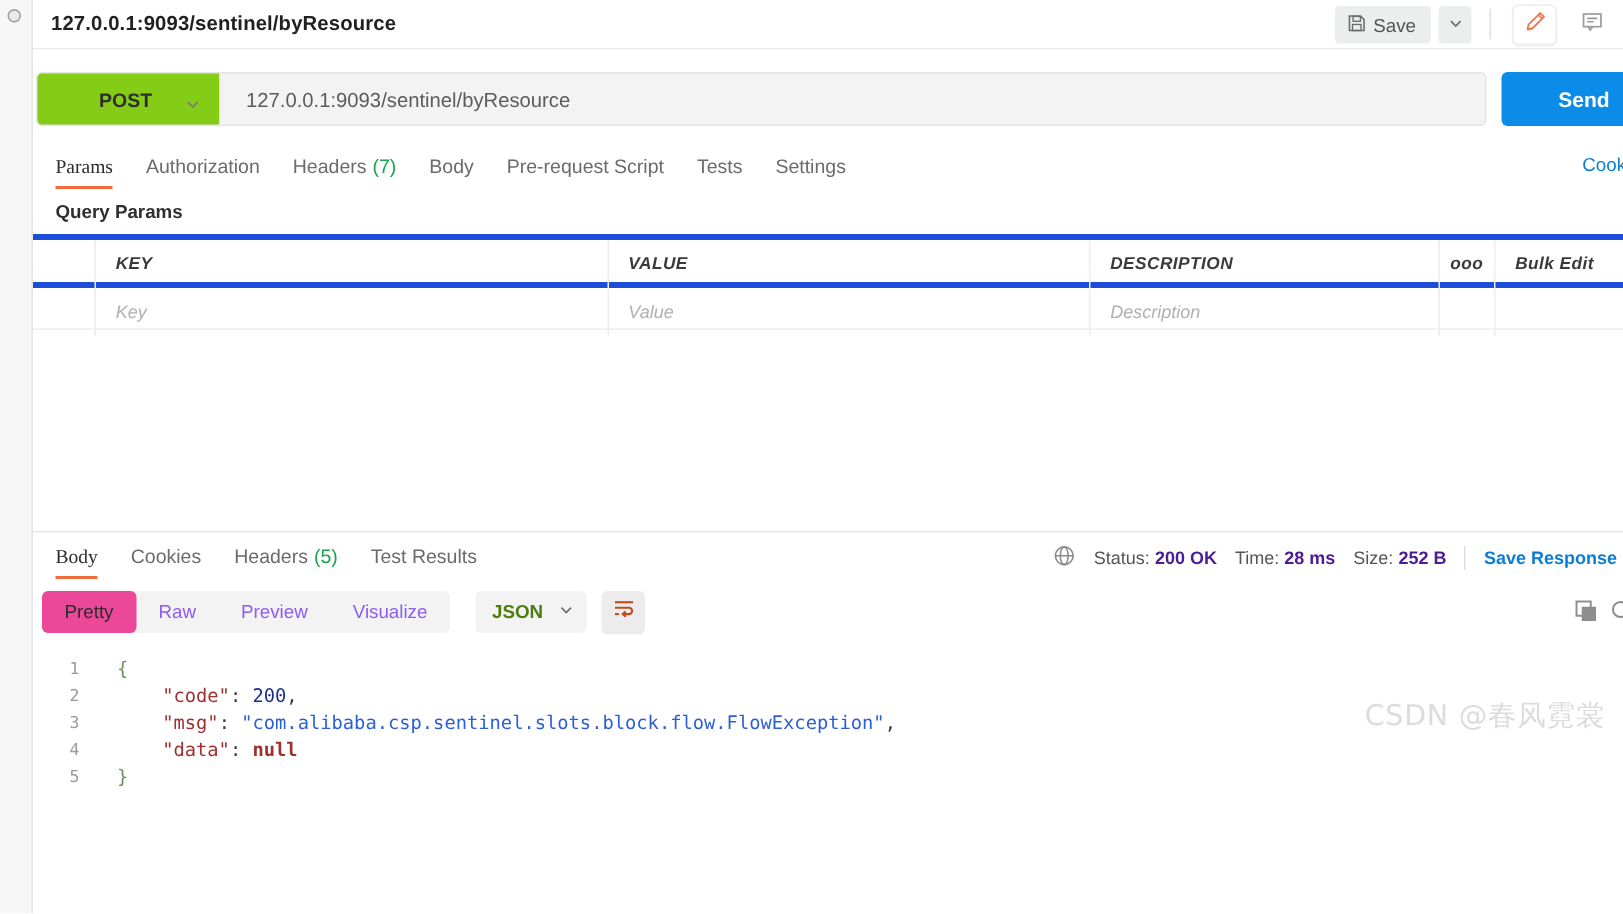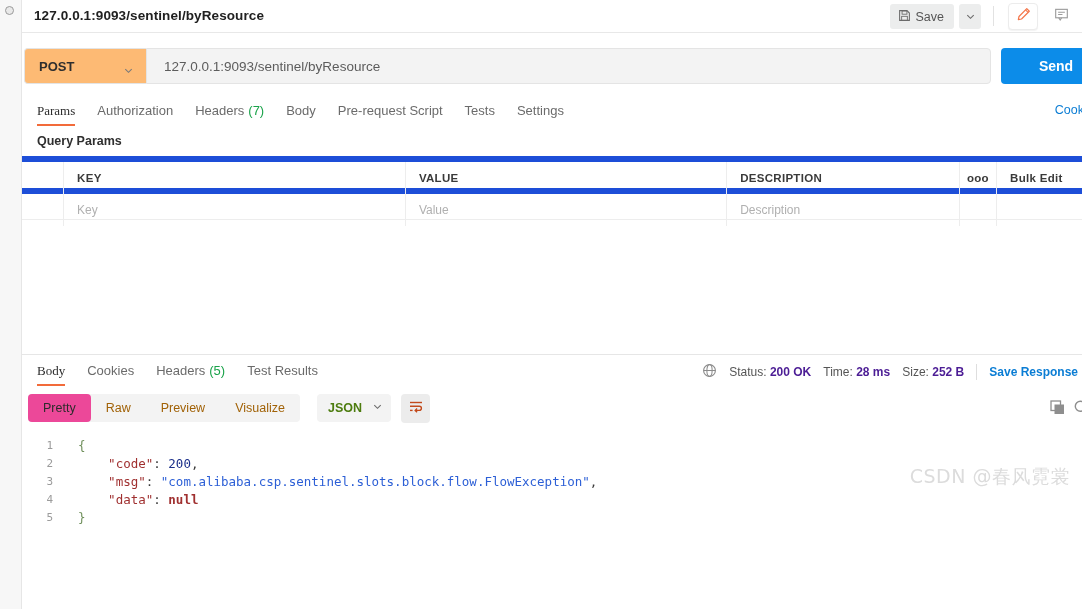--- a/index.html
+++ b/index.html
@@ -62,23 +62,23 @@
     position: absolute; right: 6px; top: 3px;
     width: 30px; height: 27px;
     display: flex; align-items: center; justify-content: center; cursor: pointer;
   }
 
   
   .urlrow { position: relative; height: 62px; background: #fff; }
   .method-box {
     position: absolute; left: 2px; top: 15px;
     width: 122px; height: 36px;
-    background: #fdba74; border: 1px solid #e4e4e4; border-right: none;
+    background: #84cc16; border: 1px solid #e4e4e4; border-right: none;
     border-radius: 4px 0 0 4px;
-    display: flex; align-items: center; cursor: pointer;
+    display: flex; align-items: center; cursor: pointer; padding-left: 27px;
   }
   .method-label { margin-left: 14px; font-size: 13px; color: #2e2e2e; font-weight: 600; }
   .method-caret { position: absolute; right: 12px; top: 13px; }
   .url-input {
     position: absolute; left: 124px; top: 15px;
     width: 845px; height: 36px;
     background: #f3f3f3; border: 1px solid #e4e4e4;
     border-radius: 0 4px 4px 0;
     display: flex; align-items: center; cursor: text;
   }
@@ -112,21 +112,21 @@
     font-size: 12.5px; color: #0b7dd4; cursor: pointer; white-space: nowrap;
   }
 
   
   .qp-label {
     height: 30px; padding-left: 15px;
     display: flex; align-items: center;
     font-size: 12.5px; font-weight: 700; color: #2f2f2f;
   }
   .ptable { position: relative; width: 1060px; }
-  .prow { display: flex; height: 32px; border-top: 6px solid #1d4ed8; }
+  .prow { display: flex; height: 32px; border-top: 4px solid #1d4ed8; font-style: italic; }
   .prow.body-row { border-bottom: 1px solid #ededed; }
   .pcell {
     border-right: 1px solid #ededed; height: 32px;
     display: flex; align-items: center; padding-left: 13px;
     font-size: 12px;
   }
   .c-check { width: 45px; padding-left: 0; }
   .c-key   { width: 365px; }
   .c-val   { width: 343px; }
   .c-desc  { width: 248px; }
@@ -150,21 +150,21 @@
   .save-resp { color: #0b7dd4; font-weight: 700; cursor: pointer; }
 
   
   .viewer { position: relative; height: 42px; }
   .seg {
     position: absolute; left: 6px; top: 7px;
     height: 28px; background: #f3f3f3; border-radius: 4px; display: flex;
   }
   .seg-item {
     padding: 0 15px; height: 28px; display: flex; align-items: center;
-    font-size: 12.5px; color: #a16207; border-radius: 4px; cursor: pointer;
+    font-size: 12.5px; color: #8b5cf6; border-radius: 4px; cursor: pointer;
   }
   .seg-item.active { background: #ec4899; color: #2c2c2c; }
   .json-sel {
     position: absolute; left: 295px; top: 7px;
     height: 28px; width: 74px; background: #f3f3f3; border-radius: 4px;
     display: flex; align-items: center; justify-content: space-between;
     padding: 0 8px 0 11px; font-size: 12.5px; color: #4d7c0f; font-weight: 700;
     cursor: pointer;
   }
   .wrap-btn {

